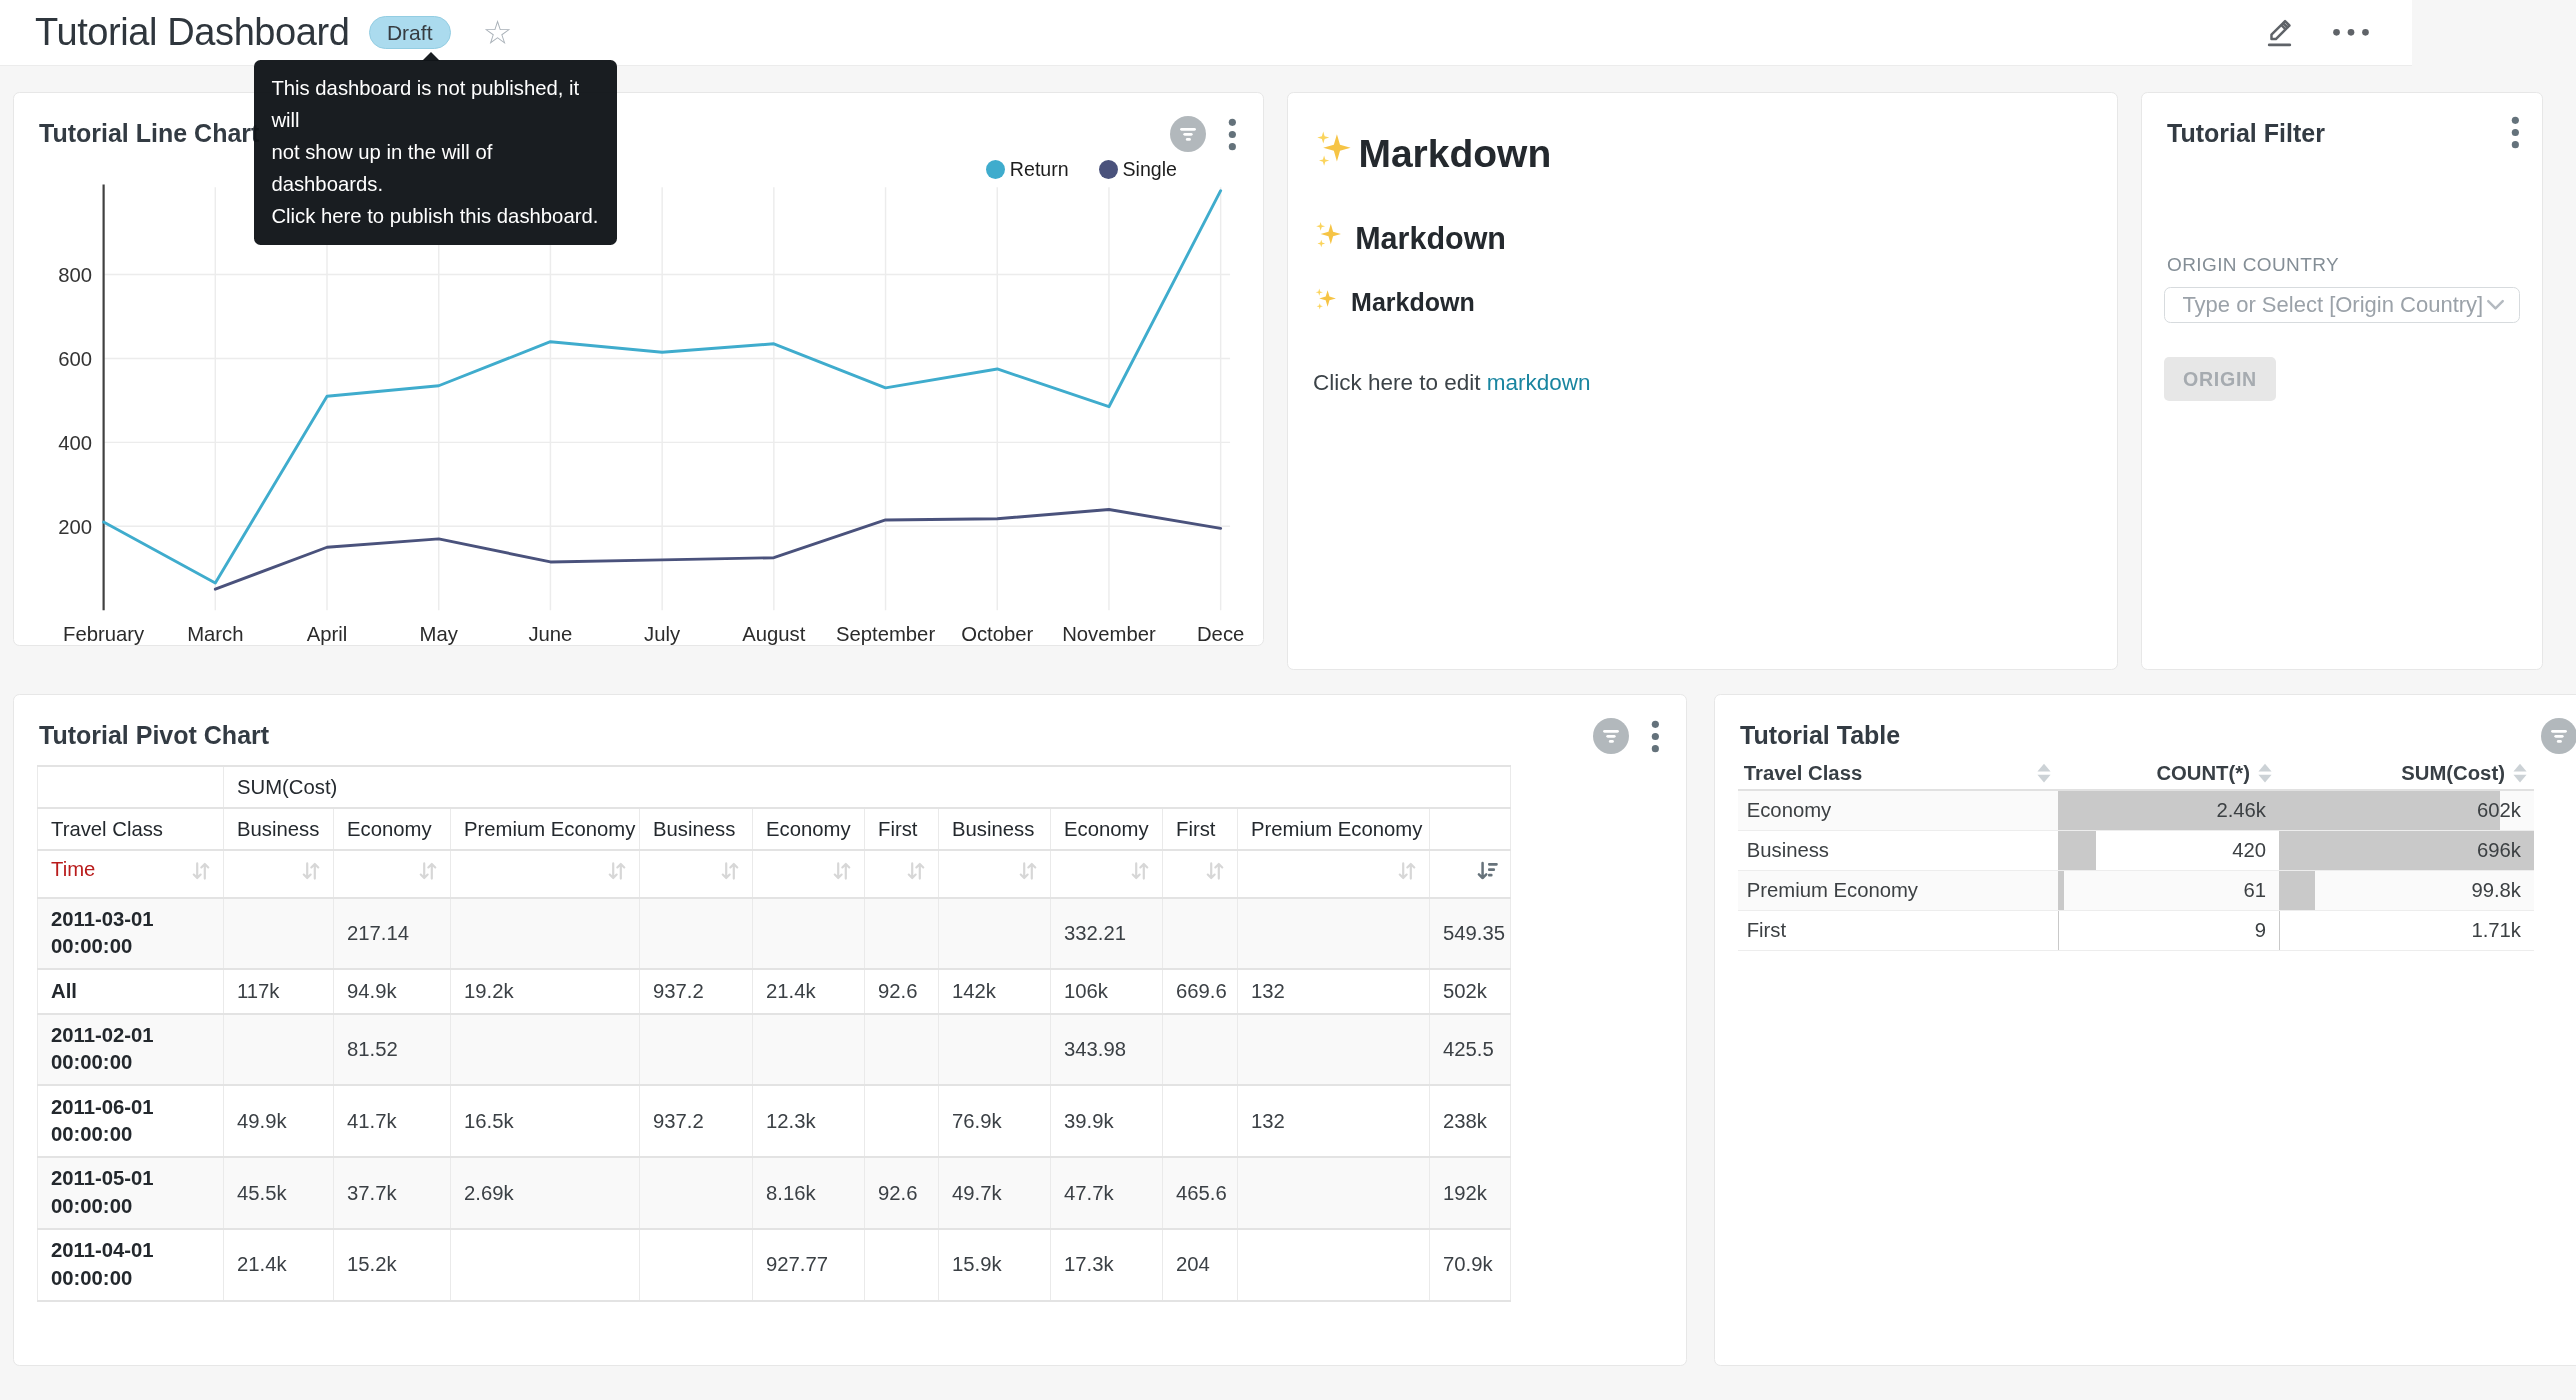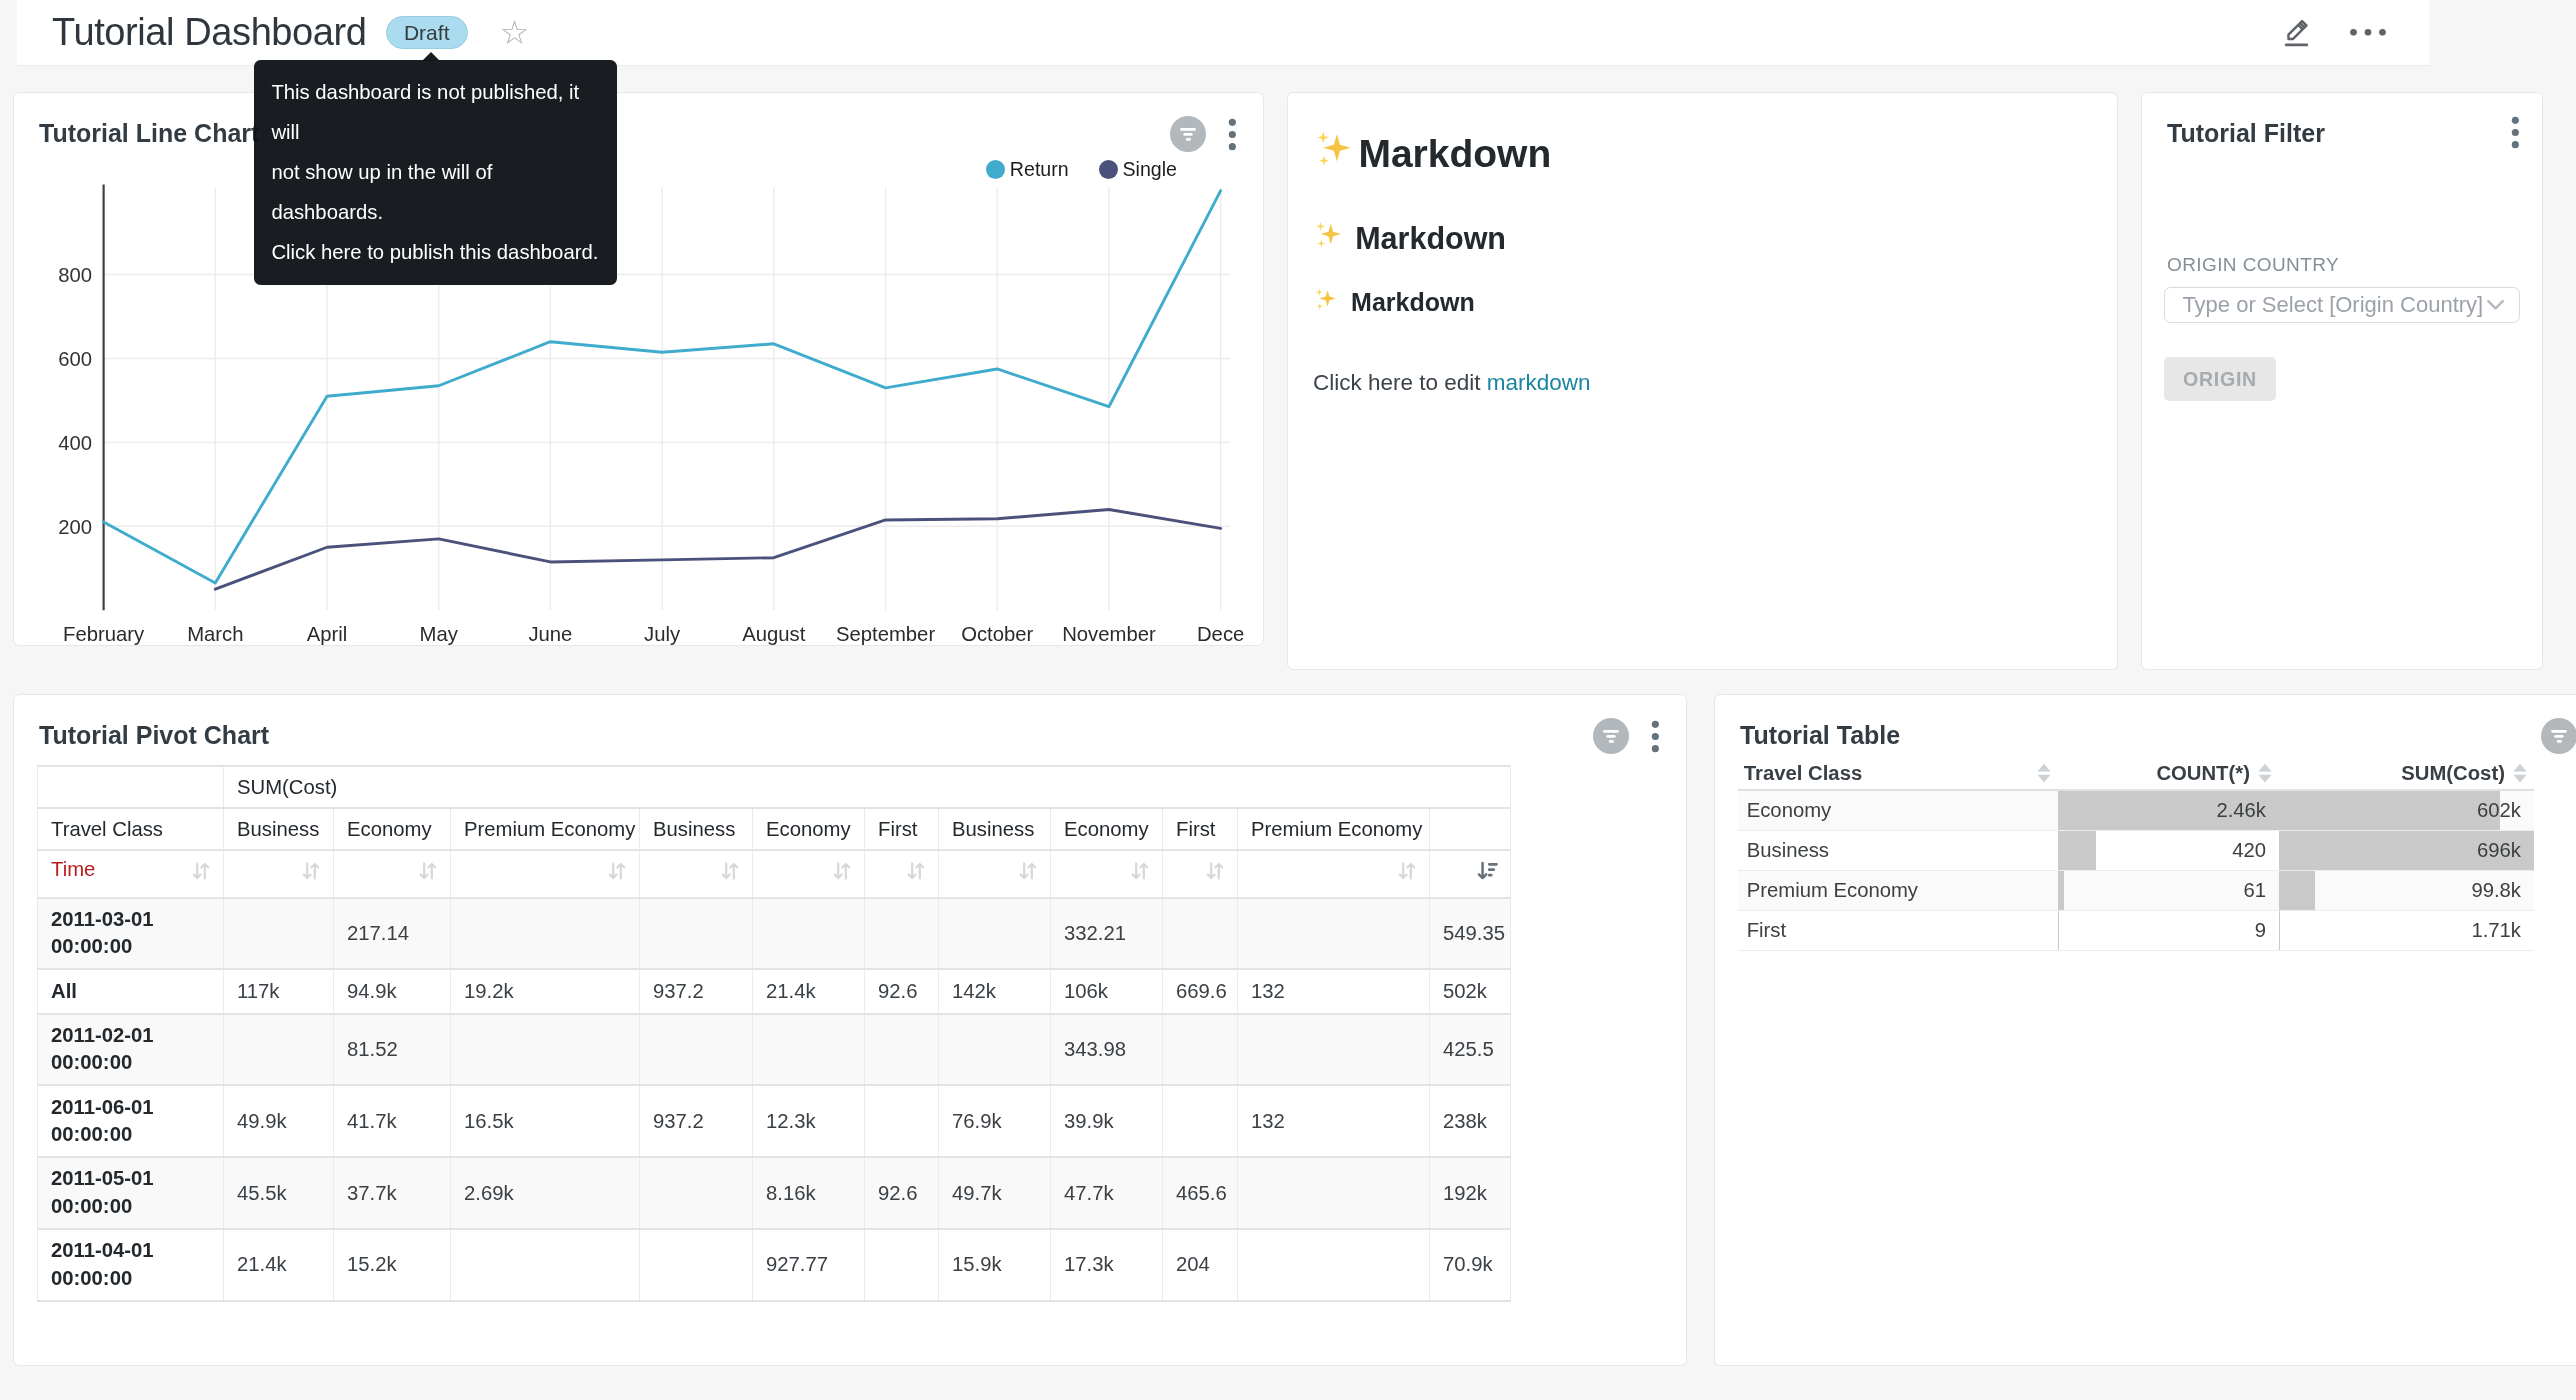--- a/index.html
+++ b/index.html
@@ -5,37 +5,37 @@
   * { margin:0; padding:0; box-sizing:border-box; }
   html,body { width:2576px; height:1400px; }
   body {
     font-family:"Liberation Sans","DejaVu Sans",sans-serif;
     background:#f6f6f6; position:relative; overflow:hidden; color:#33393f;
   }
   
   .app-header {
     position:absolute; left:0; top:0; width:2412px; height:66px;
     background:#ffffff; border-bottom:1.5px solid #ececec;
-    display:flex; align-items:center; padding:2px 35px;margin-left:17px;
+    display:flex; align-items:center; padding:2px 35px;
   }
   .dash-title { font-size:38px; font-weight:500; color:#2f363d; letter-spacing:-0.4px; }
   .draft-pill {
     margin-left:19px; height:33px; padding:0 17.4px; border-radius:16.7px;
     background:#abdbee; border:1.5px solid #93cde2; color:#363c41;
     font-size:21px; display:flex; align-items:center; cursor:pointer;
   }
   .star { margin-left:32px; font-size:33px; color:#a9b1b8; line-height:1; cursor:pointer; }
   .hdr-spacer { flex:1; }
   .hdr-icon { display:flex; align-items:center; justify-content:center; cursor:pointer; padding:7.3px; }
   .hdr-icon + .hdr-icon { margin-left:20.3px; }
   
   .tooltip {
     position:absolute; left:254px; top:60px; width:363px; z-index:50;
     background:rgba(16,20,24,0.96); color:#ffffff; border-radius:6.5px;
-    padding:12.3px 17.4px; font-size:20.3px; line-height:40px;
+    padding:12.3px 17.4px; font-size:20.3px; line-height:32px;
   }
   .tooltip .arrow {
     position:absolute; top:-8px; left:168px; width:0; height:0;
     border-left:9.4px solid transparent; border-right:9.4px solid transparent;
     border-bottom:9.4px solid rgba(16,20,24,0.96);
   }
   .tooltip span { display:block; }
   
   .panel {
     position:absolute; background:#ffffff; border:0.7px solid #e7e7e7; border-radius:6.5px;

